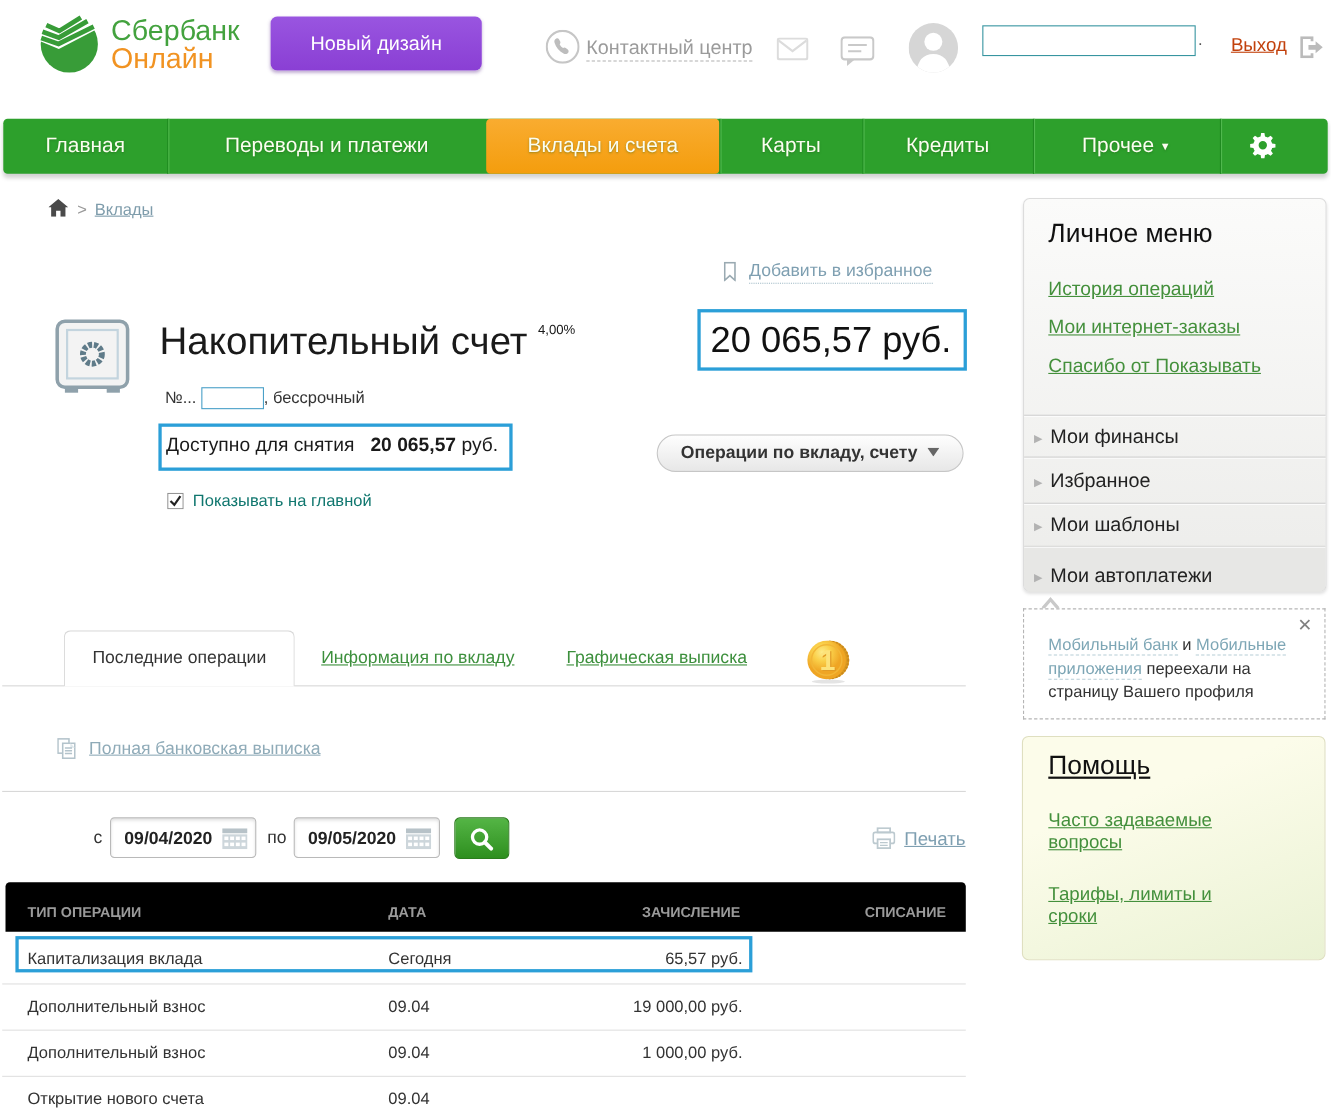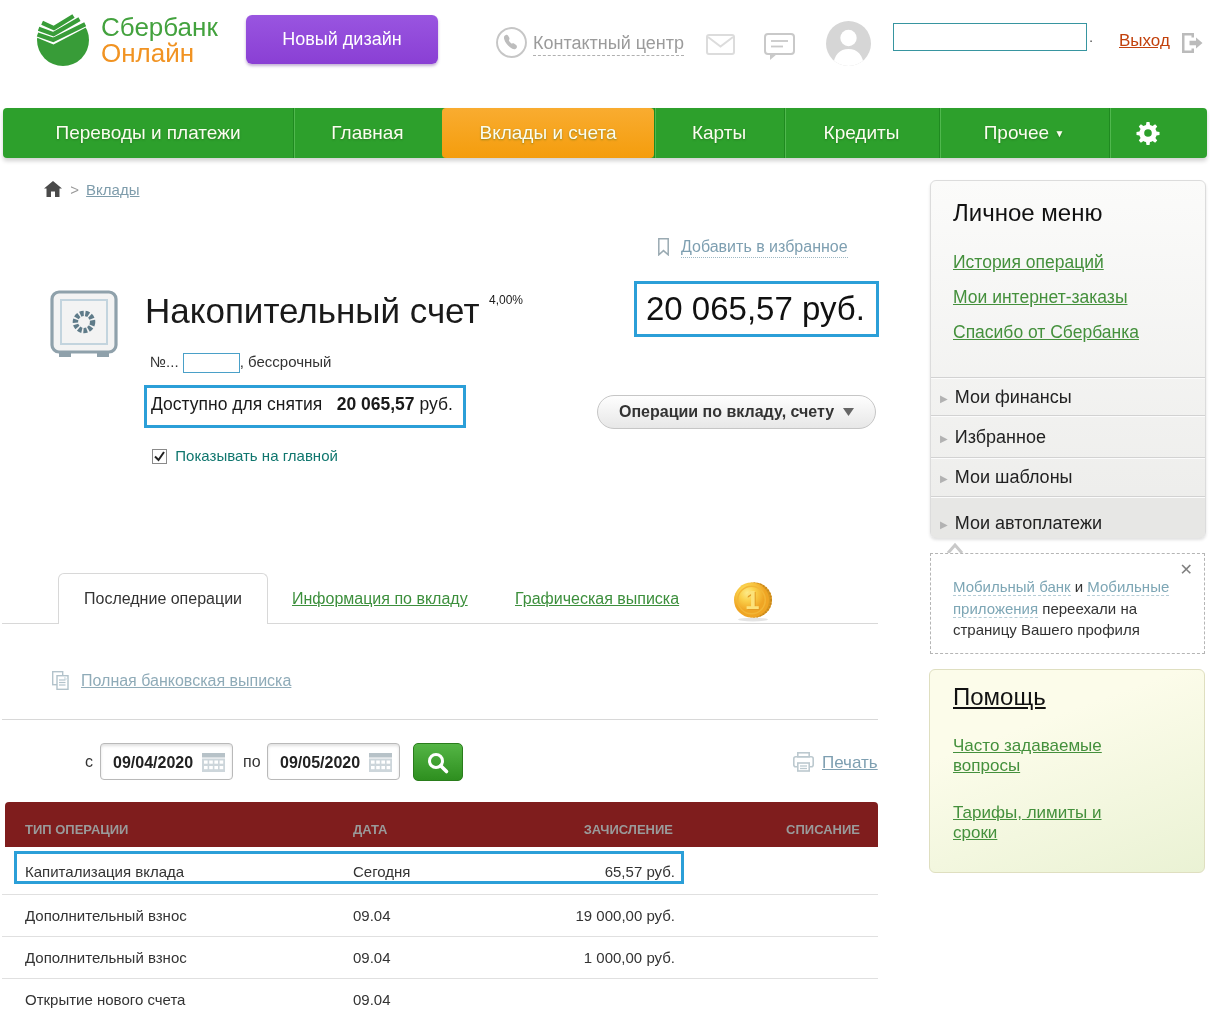--- a/index.html
+++ b/index.html
@@ -47,21 +47,21 @@
 
 #stmt { position:absolute; left:81px; top:673px; font-size:16px; line-height:1; color:#8fabb8; text-decoration:underline; }
 #hr2 { position:absolute; left:2px; top:719px; width:876px; height:1px; background:#d8d8d8; }
 
 
 .dlabel { font-size:16px; color:#333; }
 .dinput { position:absolute; width:133px; height:37px; border:1px solid #b9b9b9; border-radius:4px; background:#fff; box-shadow:inset 0 2px 3px rgba(0,0,0,0.12); font-size:16px; font-weight:bold; color:#222; }
 #print { position:absolute; left:822px; top:754px; font-size:17px; line-height:1; color:#7e9fb1; text-decoration:underline; }
 
 
-#thead { position:absolute; left:5px; top:802px; width:873px; height:45px; background:#7f1d1d; border-radius:4px 4px 0 0; }
+#thead { position:absolute; left:5px; top:802px; width:873px; height:45px; background:#000000; border-radius:4px 4px 0 0; }
 .th { position:absolute; top:21px; font-size:13px; font-weight:bold; color:#9a9a9a; line-height:1; }
 .trow { position:absolute; left:2px; width:876px; border-bottom:1px solid #e0e0e0; }
 .td { position:absolute; font-size:15px; color:#333; line-height:1; }
 #rowbox { position:absolute; left:14px; top:851px; width:670px; height:33px; border:3px solid #2b9fd8; }
 
 
 #smenu { position:absolute; left:930px; top:180px; width:276px; height:358px; background:linear-gradient(#fbfbfa,#ececea); border:1px solid #dcdcdc; border-radius:6px; box-shadow:0 2px 3px rgba(0,0,0,0.12); }
 #smenu h2 { position:absolute; left:22px; top:20px; font-size:24px; line-height:1; font-weight:normal; color:#111; }
 .slink { position:absolute; left:22px; font-size:17.5px; line-height:1; color:#44903c; text-decoration:underline; }
 .srow { position:absolute; left:0; width:274px; border-top:1px solid #d2d2d2; box-shadow:inset 0 1px 0 #fbfbfb; font-size:18px; color:#222; }
@@ -116,22 +116,22 @@
   <div id="searchbox"></div>
   <div id="searchdot">.</div>
   <div id="exit">Выход</div>
   <svg class="abs" style="left:1182px;top:33px" width="21" height="20" viewBox="0 0 21 20">
     <path d="M12 0 L0 0 L0 20 L12 20 L12 15.5 L9.5 15.5 L9.5 17.5 L2.5 17.5 L2.5 2.5 L9.5 2.5 L9.5 4.5 L12 4.5 Z" fill="#bbbbbb"></path>
     <path d="M7.5 7.8 L14 7.8 L14 4.5 L20.5 10 L14 15.5 L14 12.2 L7.5 12.2 Z" fill="#bbbbbb"></path>
   </svg>
 </div>
 
 <div id="nav">
+  <div class="navitem" style="width:149px">Главная</div>
   <div class="navitem" style="width:290px">Переводы и платежи</div>
-  <div class="navitem" style="width:149px">Главная</div>
   <div class="navitem active" style="width:212px">Вклады и счета</div>
   <div class="navitem" style="width:130px">Карты</div>
   <div class="navitem" style="width:155px">Кредиты</div>
   <div class="navitem" style="width:170px">Прочее <span style="font-size:10px;vertical-align:2px">▼</span></div>
   <div class="navitem" style="width:78px">
     <svg width="24" height="24" viewBox="0 0 24 24" style="vertical-align:-6px">
         <g fill="#fff">
           <path d="M10.5 1 h3 l0.5 3 a8 8 0 0 1 2.6 1.1 l2.5 -1.8 l2.1 2.1 l-1.8 2.5 a8 8 0 0 1 1.1 2.6 l3 0.5 v3 l-3 0.5 a8 8 0 0 1 -1.1 2.6 l1.8 2.5 l-2.1 2.1 l-2.5 -1.8 a8 8 0 0 1 -2.6 1.1 l-0.5 3 h-3 l-0.5 -3 a8 8 0 0 1 -2.6 -1.1 l-2.5 1.8 l-2.1 -2.1 l1.8 -2.5 a8 8 0 0 1 -1.1 -2.6 l-3 -0.5 v-3 l3 -0.5 a8 8 0 0 1 1.1 -2.6 l-1.8 -2.5 l2.1 -2.1 l2.5 1.8 a8 8 0 0 1 2.6 -1.1 z M12 8.2 a3.8 3.8 0 1 0 0 7.6 a3.8 3.8 0 1 0 0 -7.6 z"></path>
         </g>
       </svg>
@@ -277,21 +277,21 @@
 <div class="trow" style="top:979px;height:42px;border-bottom:none">
   <div class="td" style="left:23px;top:13px">Открытие нового счета</div>
   <div class="td" style="left:351px;top:13px">09.04</div>
 </div>
 <div id="rowbox"></div>
 
 <div id="smenu">
   <h2>Личное меню</h2>
   <a class="slink" style="top:73px">История операций</a>
   <a class="slink" style="top:108px">Мои интернет-заказы</a>
-  <a class="slink" style="top:143px">Спасибо от Сбербанка</a>
+  <a class="slink" style="top:143px">Спасибо от Показывать</a>
   <div class="srow" style="top:196px;height:38px;line-height:38px"><span class="ar">▶</span>Мои финансы</div>
   <div class="srow" style="top:234px;height:42px;line-height:42px"><span class="ar">▶</span>Избранное</div>
   <div class="srow" style="top:276px;height:47px;line-height:39px"><span class="ar">▶</span>Мои шаблоны</div>
   <div class="srow" style="top:315px;height:42px;line-height:52px;background:#e7e7e5;border-radius:0 0 6px 6px"><span class="ar">▶</span>Мои автоплатежи</div>
 </div>
 
 <svg class="abs" style="left:946px;top:540px" width="18" height="14" viewBox="0 0 18 14">
     <path d="M2 13 L9 5 L16 13" fill="none" stroke="#c9c9c9" stroke-width="3"></path>
   </svg>
 <div id="notice">

